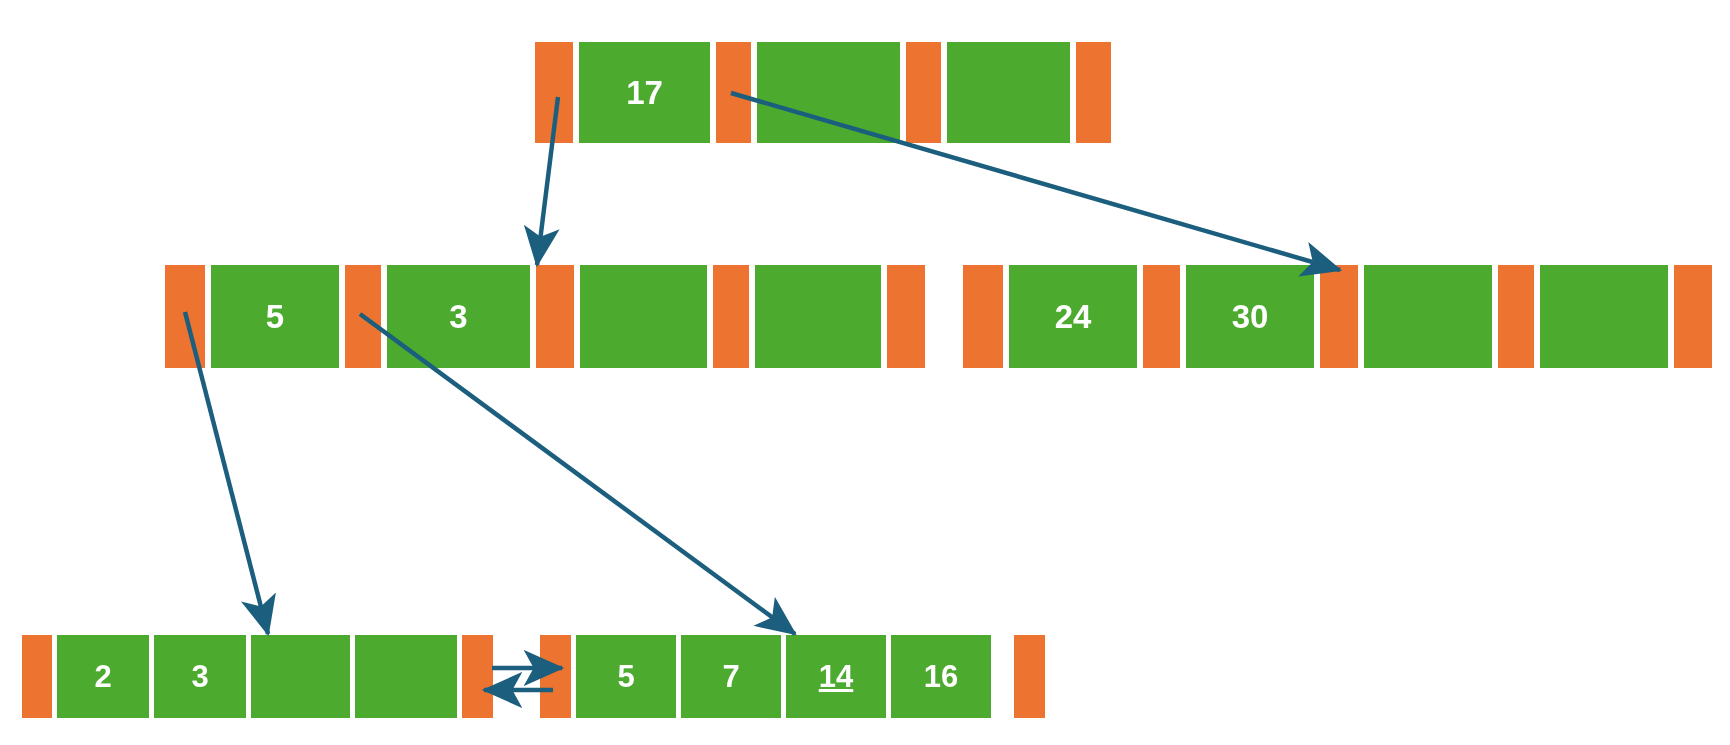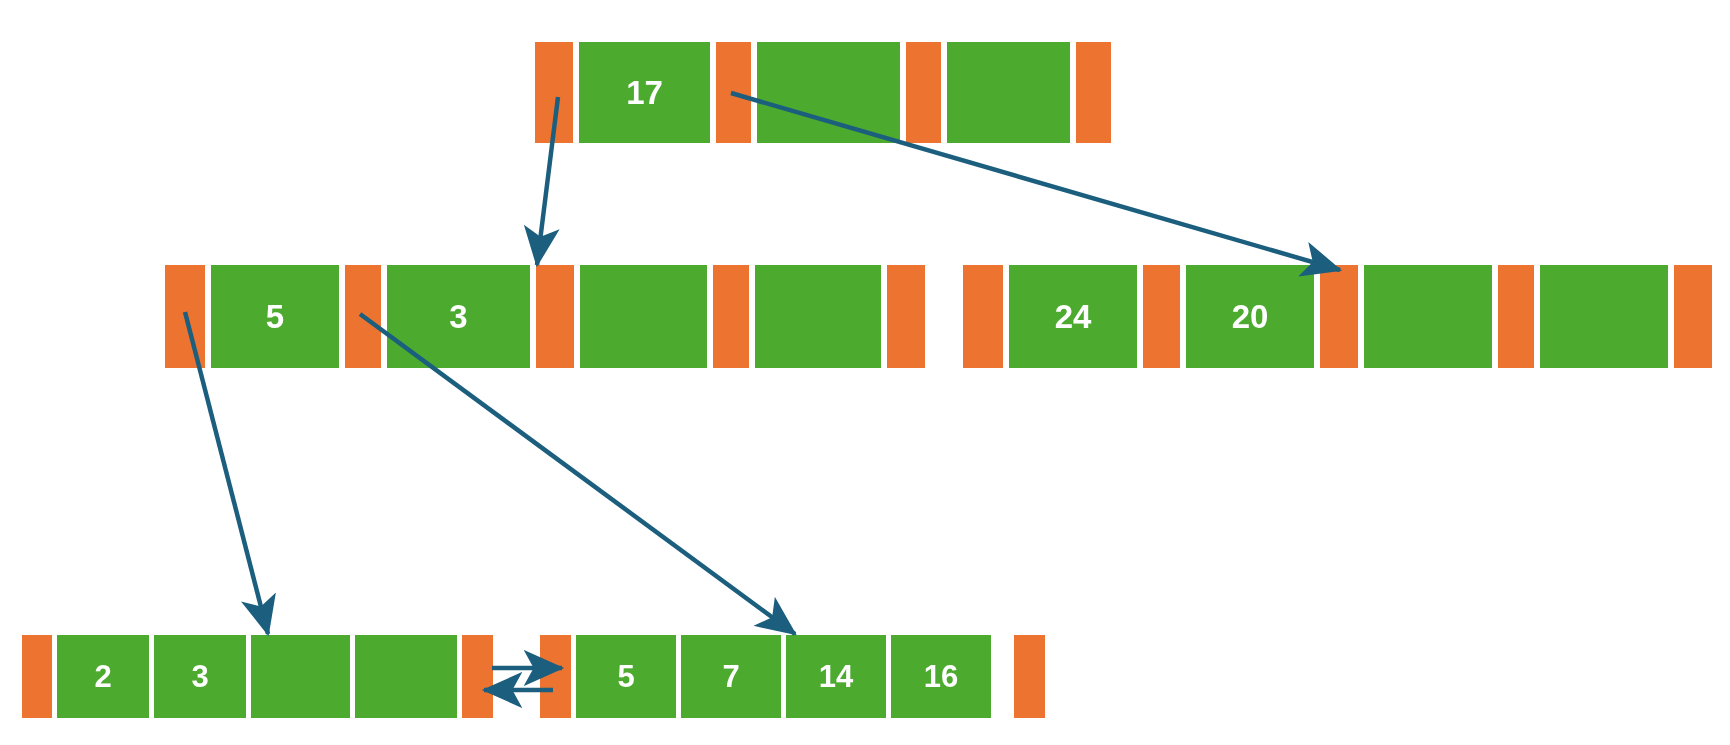--- a/index.html
+++ b/index.html
@@ -79,42 +79,42 @@
     <div class="cell key" style="width:127px; margin-right:6px;"></div>
     <div class="cell ptr" style="width:36px; margin-right:6px;"></div>
     <div class="cell key" style="width:126px; margin-right:6px;"></div>
     <div class="cell ptr" style="width:38px;"></div>
   </div>
 
   <div class="node internal" style="left:963px; top:265px;">
     <div class="cell ptr" style="width:40px; margin-right:6px;"></div>
     <div class="cell key" style="width:128px; margin-right:6px;">24</div>
     <div class="cell ptr" style="width:37px; margin-right:6px;"></div>
-    <div class="cell key" style="width:128px; margin-right:6px;">20</div>
+    <div class="cell key" style="width:128px; margin-right:6px;">30</div>
     <div class="cell ptr" style="width:38px; margin-right:6px;"></div>
     <div class="cell key" style="width:128px; margin-right:6px;"></div>
     <div class="cell ptr" style="width:36px; margin-right:6px;"></div>
     <div class="cell key" style="width:128px; margin-right:6px;"></div>
     <div class="cell ptr" style="width:38px;"></div>
   </div>
 
   <div class="node leaf" style="left:22px; top:635px;">
     <div class="cell ptr" style="width:30px; margin-right:5px;"></div>
     <div class="cell key" style="width:92px; margin-right:5px;">2</div>
     <div class="cell key" style="width:92px; margin-right:5px;">3</div>
     <div class="cell key" style="width:99px; margin-right:5px;"></div>
     <div class="cell key" style="width:102px; margin-right:5px;"></div>
     <div class="cell ptr" style="width:31px;"></div>
   </div>
 
   <div class="node leaf" style="left:540px; top:635px;">
     <div class="cell ptr" style="width:31px; margin-right:5px;"></div>
     <div class="cell key" style="width:100px; margin-right:5px;">5</div>
     <div class="cell key" style="width:100px; margin-right:5px;">7</div>
-    <div class="cell key" style="width:100px; margin-right:5px;">14</div>
+    <div class="cell key" style="width:100px; margin-right:5px;text-decoration:underline;">14</div>
     <div class="cell key" style="width:100px; margin-right:23px;">16</div>
     <div class="cell ptr" style="width:31px;"></div>
   </div>
 
   <svg id="arrow-layer" viewBox="0 0 1730 745" width="1730" height="745">
     <defs>
       <marker id="ah" markerWidth="11" markerHeight="11" refX="8.5" refY="4" orient="auto" markerUnits="strokeWidth">
         <path d="M0,0 L9,4 L0,8 L2.2,4 z" fill="#1b5e7e"></path>
       </marker>
     </defs>

